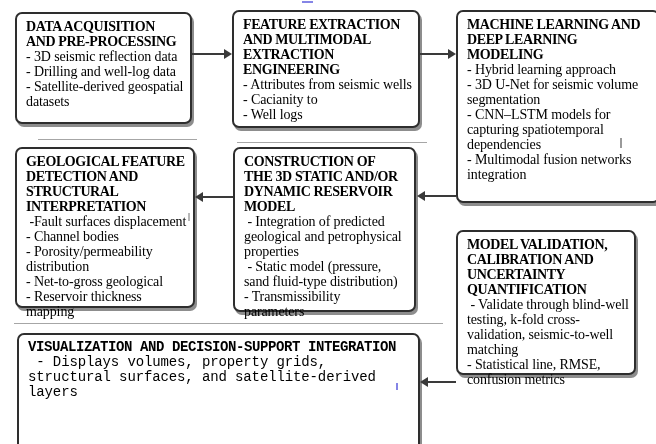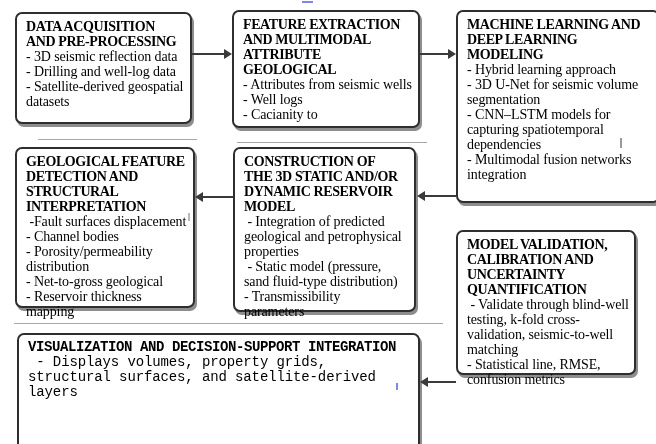--- a/index.html
+++ b/index.html
@@ -44,25 +44,25 @@
   <div class="box" id="box-0">
     <div class="title">DATA ACQUISITION AND PRE-PROCESSING</div>
     <div class="items">
         <div class="item">- 3D seismic reflection data</div>
         <div class="item">- Drilling and well-log data</div>
         <div class="item">- Satellite-derived geospatial datasets</div>
       </div>
   </div>
 
   <div class="box" id="box-1">
-    <div class="title">FEATURE EXTRACTION AND MULTIMODAL ATTRIBUTE GEOLOGICAL</div>
+    <div class="title">FEATURE EXTRACTION AND MULTIMODAL EXTRACTION ENGINEERING</div>
     <div class="items">
         <div class="item">- Attributes from seismic wells</div>
+        <div class="item">- Cacianity to</div>
         <div class="item">- Well logs</div>
-        <div class="item">- Cacianity to</div>
       </div>
   </div>
 
   <div class="box" id="box-2">
     <div class="title">MACHINE LEARNING AND DEEP LEARNING MODELING</div>
     <div class="items">
         <div class="item">- Hybrid learning approach</div>
         <div class="item">- 3D U-Net for seismic volume segmentation</div>
         <div class="item">- CNN–LSTM models for capturing spatiotemporal dependencies</div>
         <div class="item">- Multimodal fusion networks integration</div>

